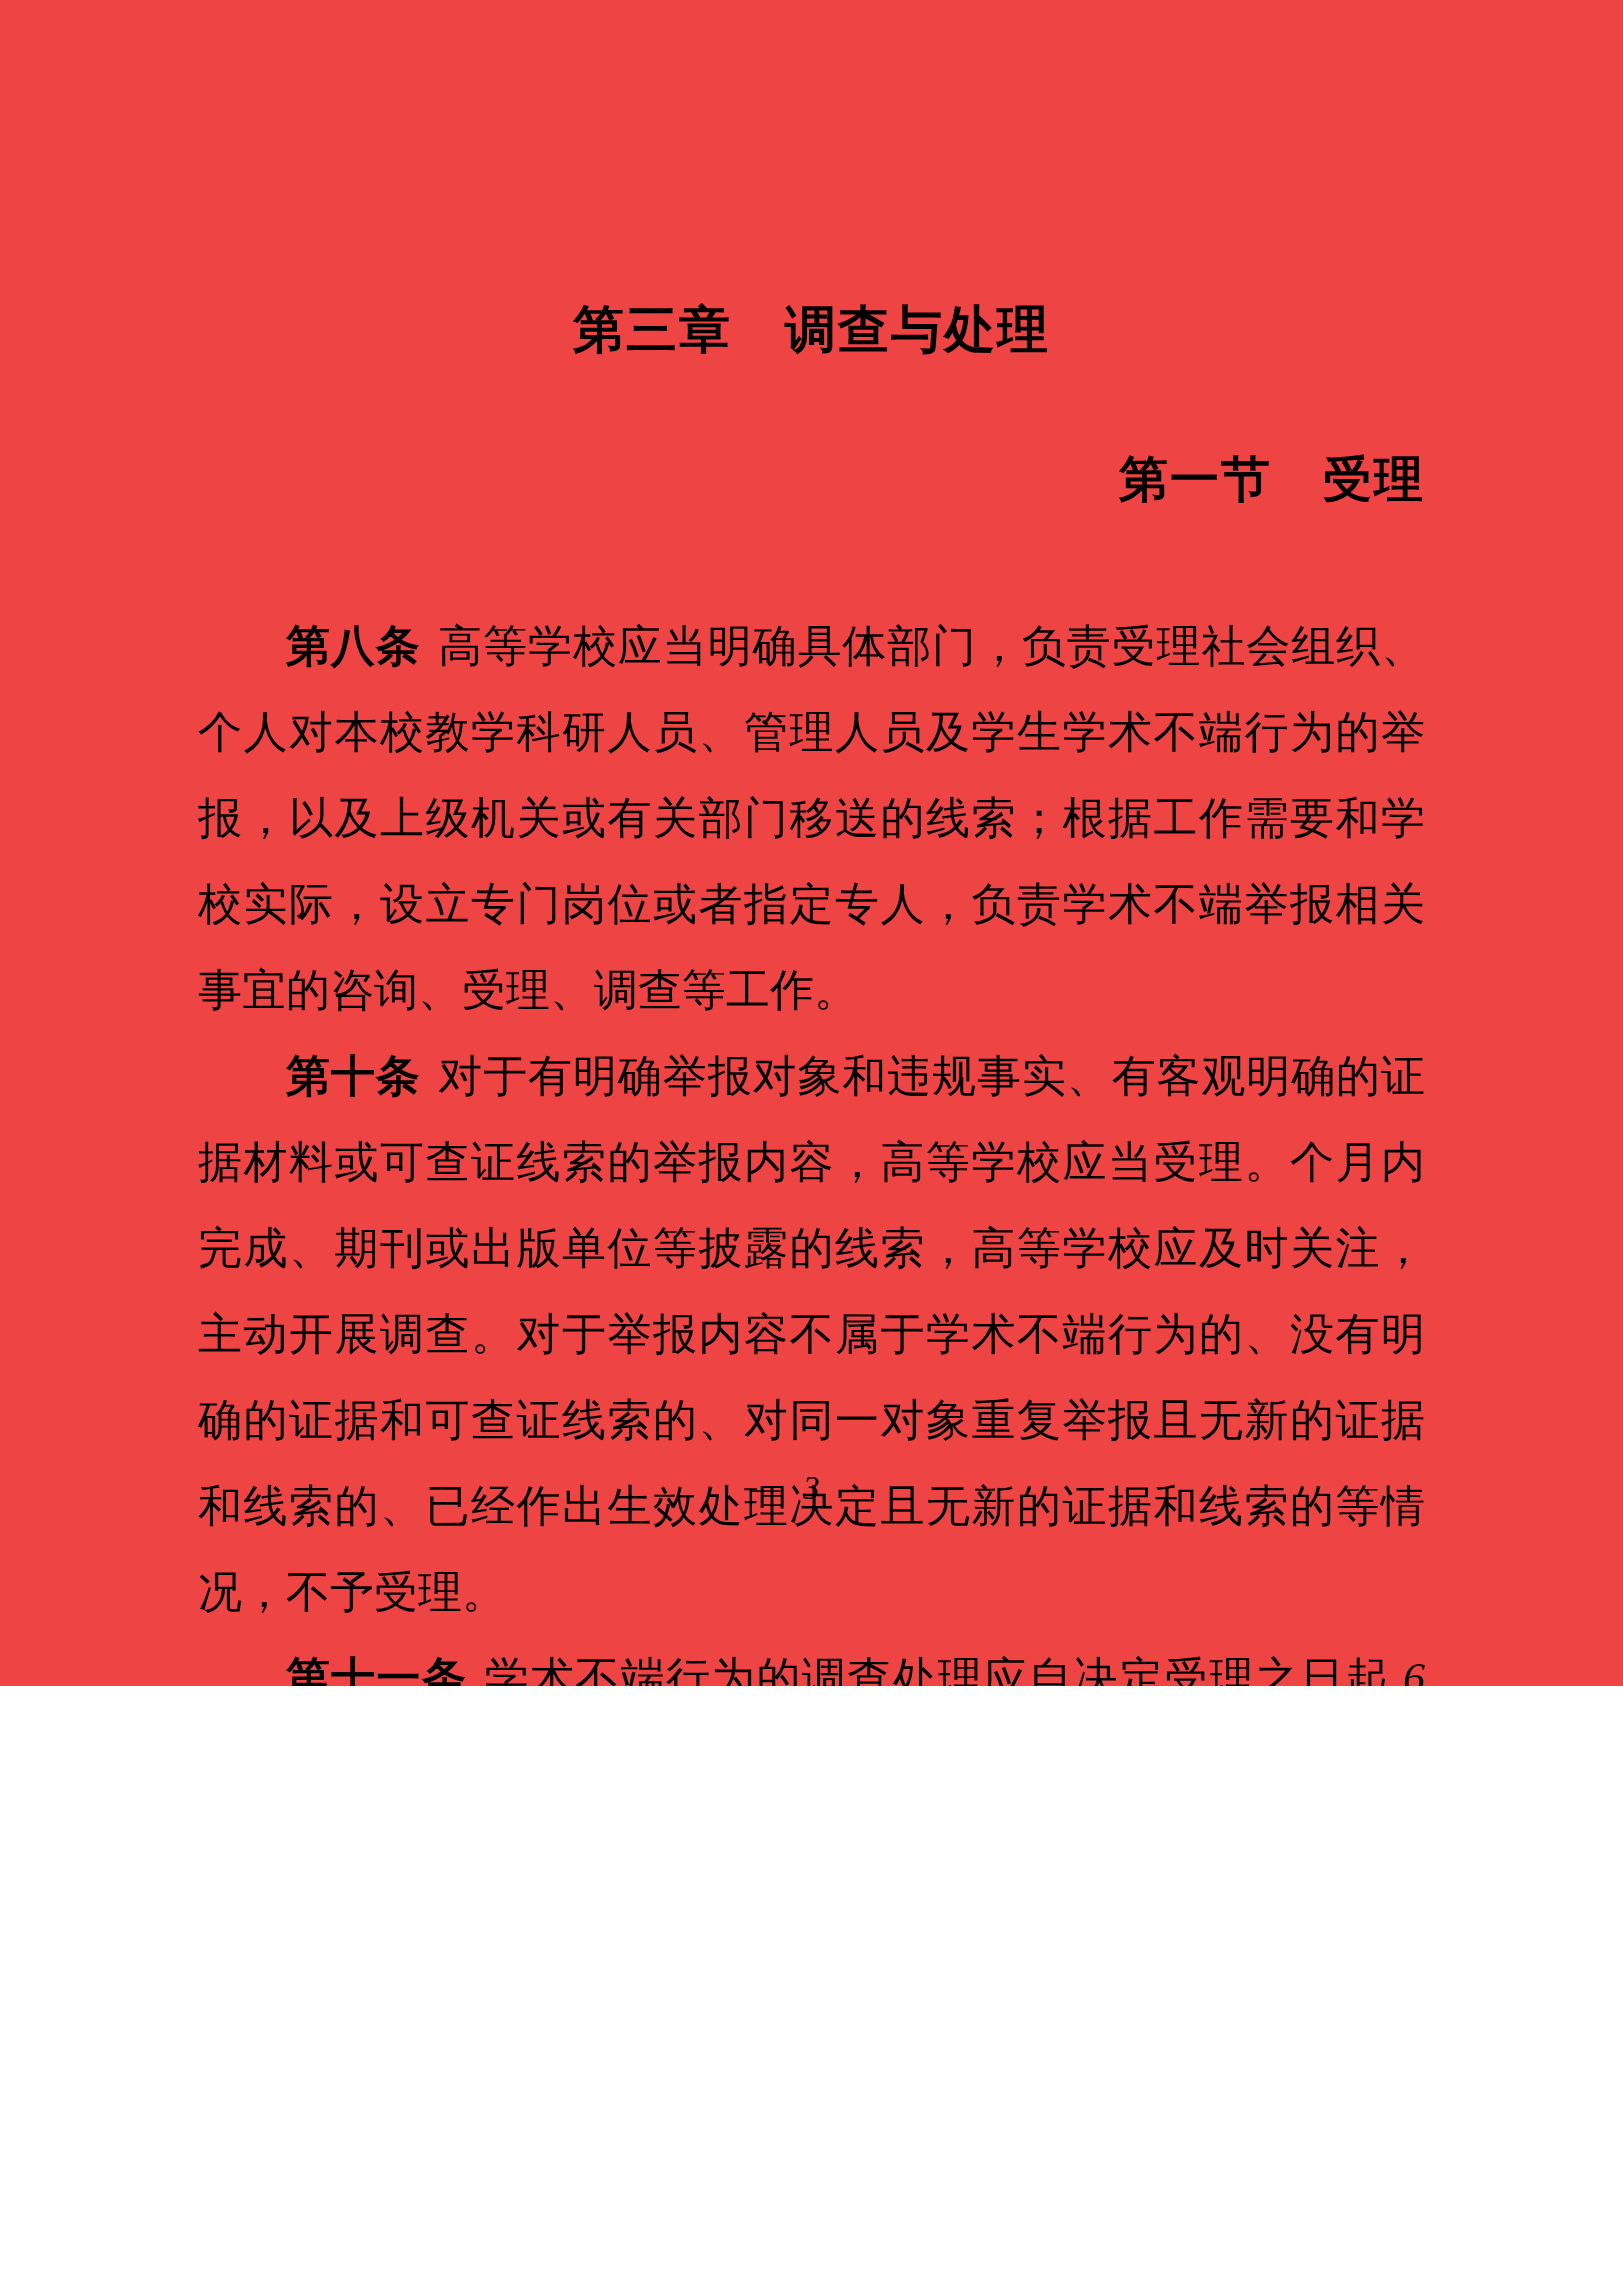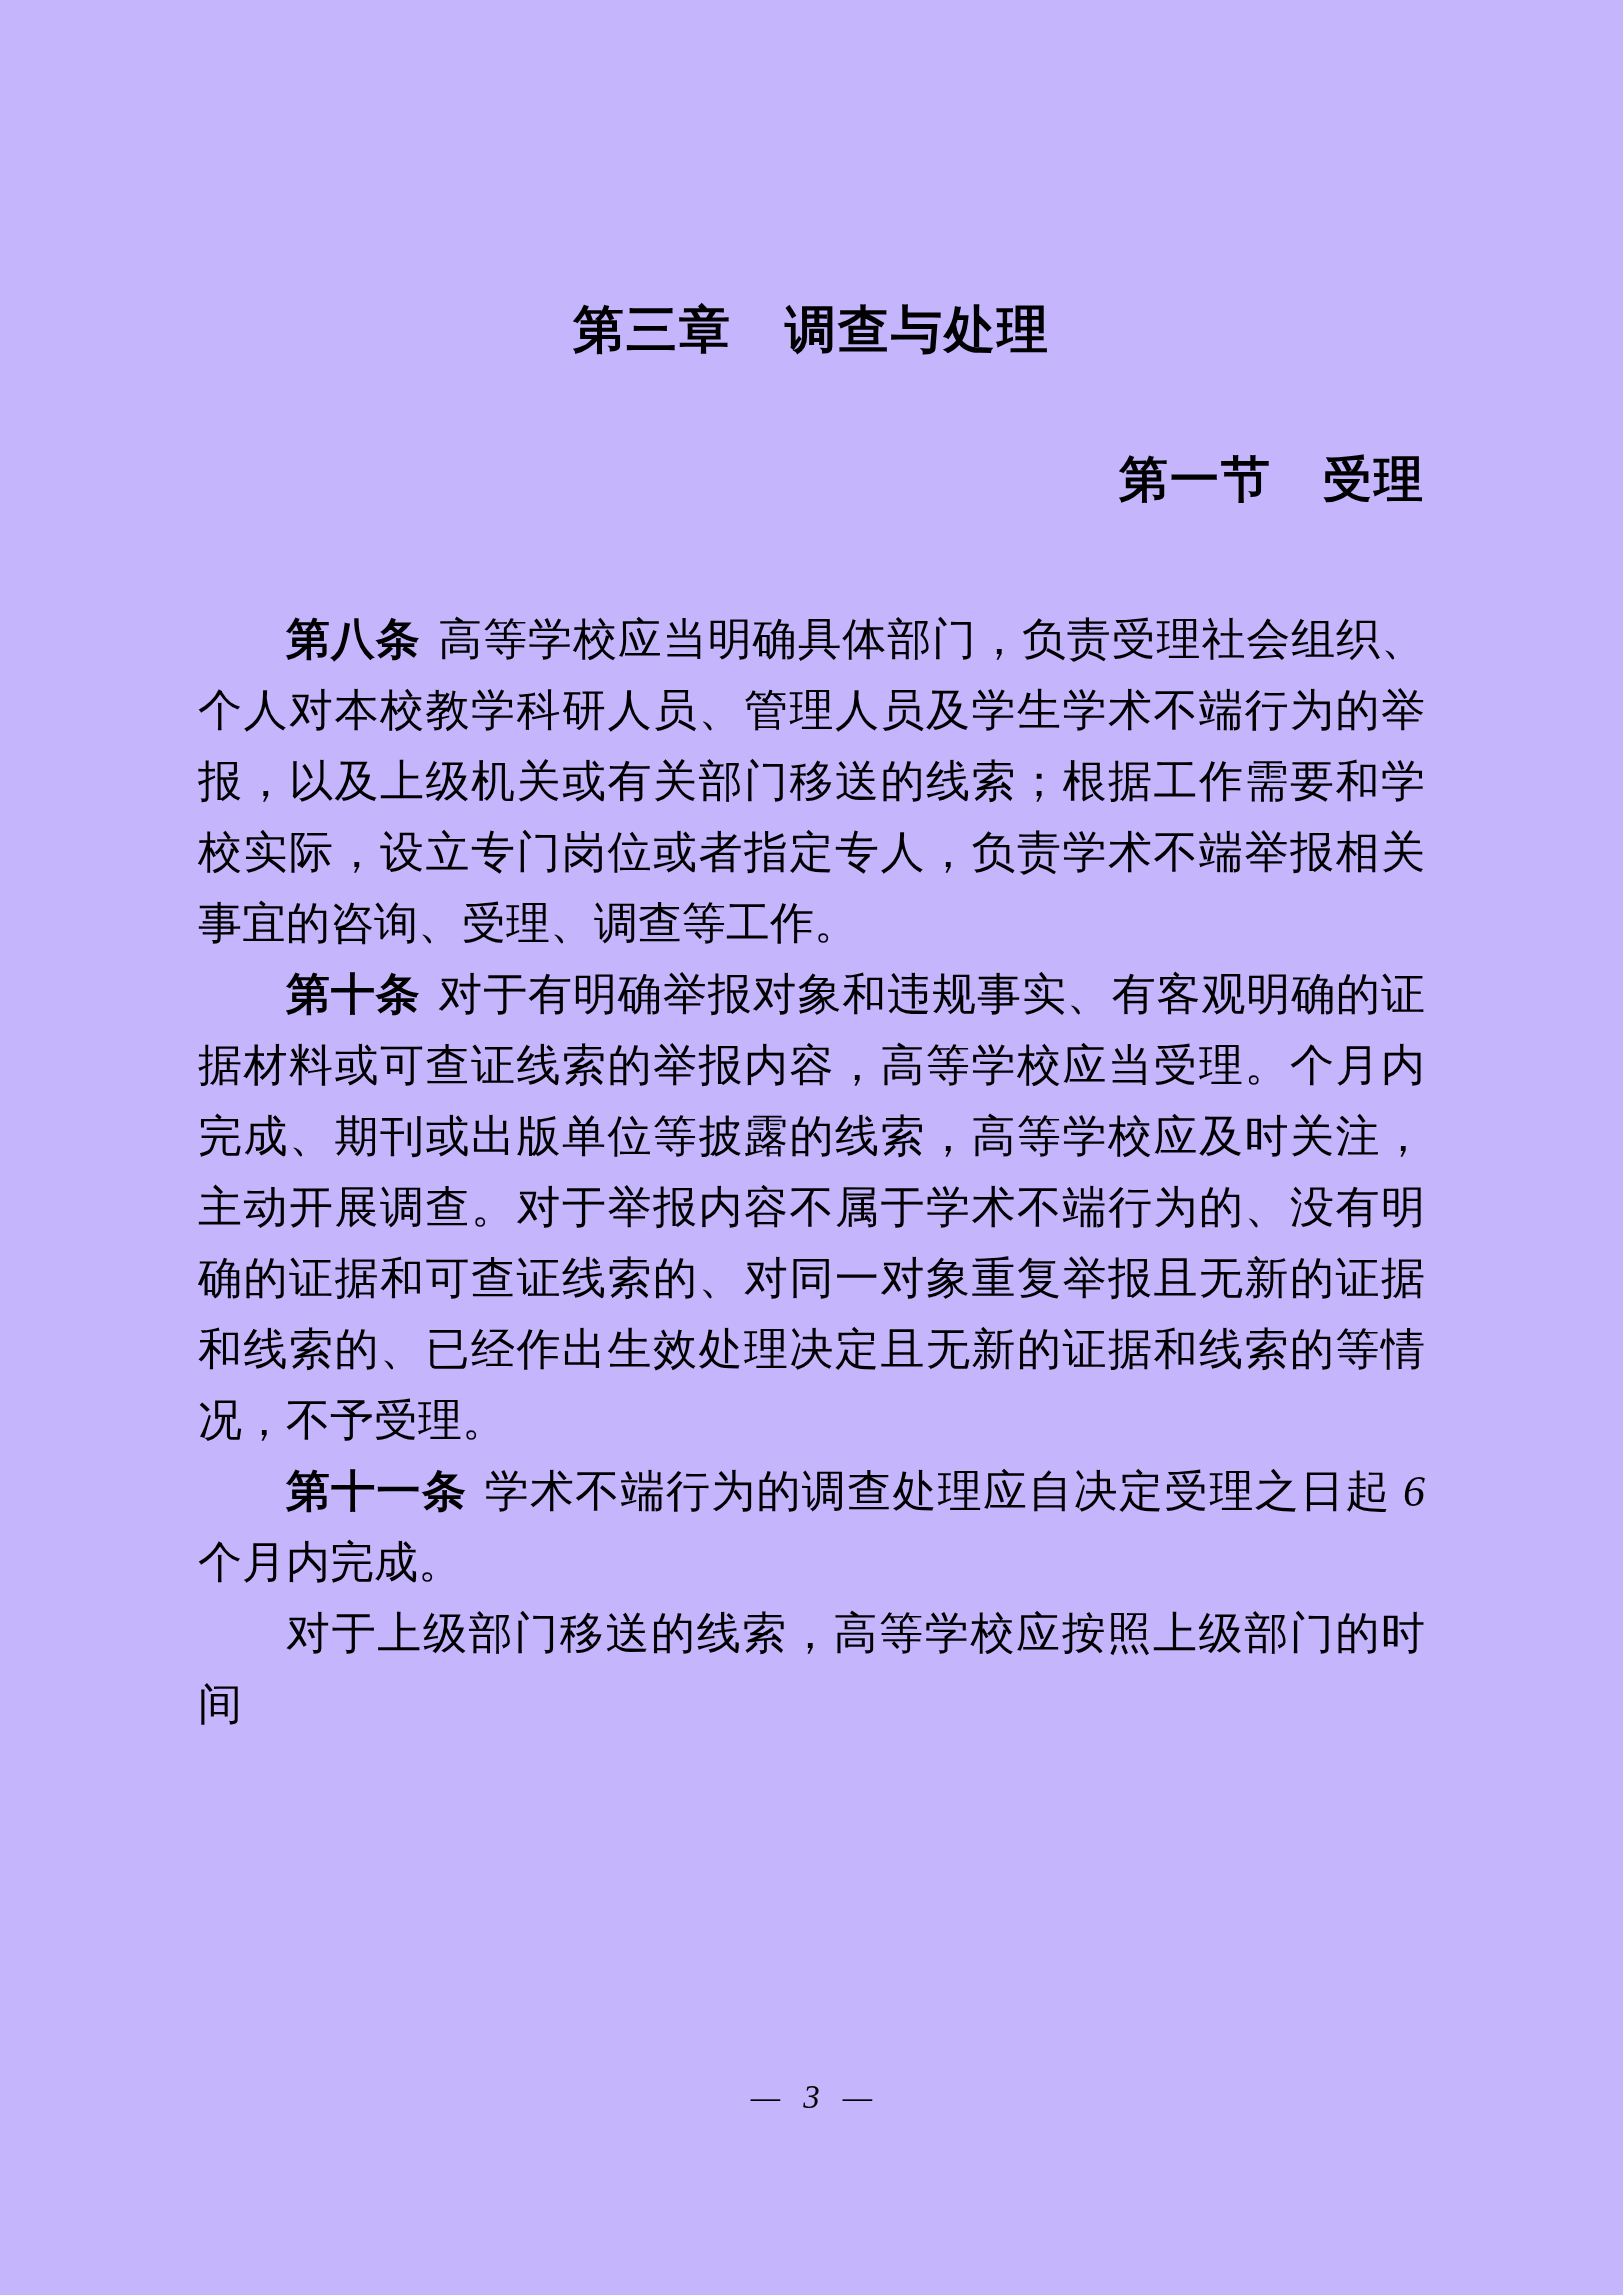--- a/index.html
+++ b/index.html
@@ -3,22 +3,22 @@
 <meta charset="utf-8">
 <style>
   html, body {
     margin: 0;
     padding: 0;
     background: #ffffff;
   }
   .page {
     position: relative;
     width: 1623px;
-    height: 2295px;
-    background: #c4b5fd;
+    height: 1686px;
+    background: #ef4444;
     color: #000000;
     box-sizing: border-box;
     padding: 302px 198px 0 198px;
     font-family: "Liberation Serif", serif;
     overflow: hidden;
   }
   .chapter-title {
     margin: 0;
     text-align: center;
     font-size: 51px;
@@ -34,21 +34,21 @@
     line-height: 1.1;
     font-weight: 700;
     font-family: "Liberation Serif", serif;
     font-style: italic;
     font-style: oblique 9deg;
     letter-spacing: 2px;
   }
   .body-text {
     margin-top: 97px;
     font-size: 44px;
-    line-height: 71px;
+    line-height: 86px;
     text-align: justify;
     text-justify: inter-ideograph;
     font-style: italic;
     font-style: oblique 9deg;
   }
   .para {
     margin: 0;
     text-indent: 2em;
   }
   .article-label {

